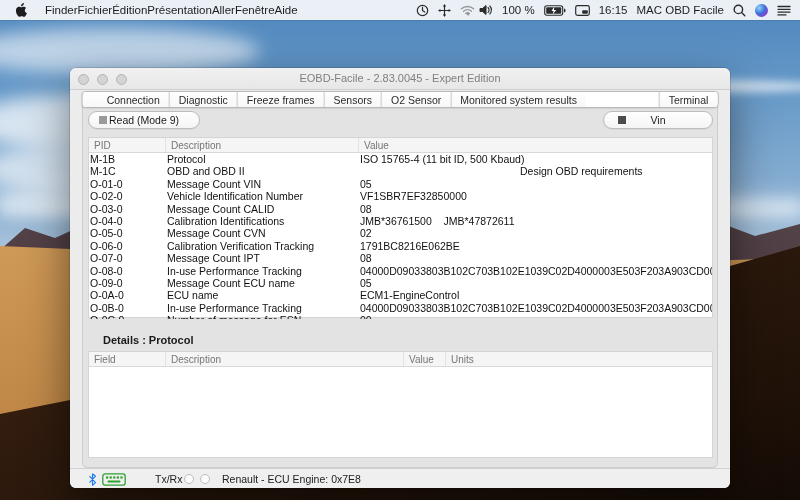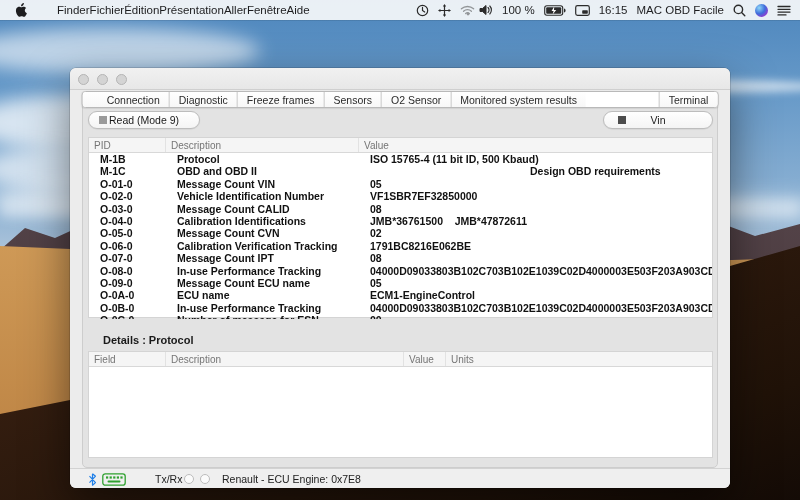--- a/index.html
+++ b/index.html
@@ -26,21 +26,21 @@
     background:linear-gradient(180deg,#e3b071 0%,#d09b58 45%,#b97f40 100%);
     clip-path:polygon(0 246px,140px 252px,320px 262px,540px 266px,800px 258px,800px 500px,0 500px); }
   .dune-dark { position:absolute; left:0; top:0; width:100%; height:100%;
     background:linear-gradient(160deg,#53301a 0%,#3a2112 40%,#201208 85%,#140b06 100%);
     clip-path:polygon(800px 246px,730px 266px,520px 318px,300px 368px,70px 400px,0 414px,0 500px,800px 500px); }
 
   
   .menubar { position:absolute; left:0; top:0; width:800px; height:20px; z-index:40;
     background:rgba(247,248,250,.92); display:flex; align-items:center; justify-content:space-between;
     font-size:11.5px; color:#1d1d1f; box-shadow:0 .5px 0 rgba(0,0,0,.18); }
-  .mb-left { display:flex; align-items:center; gap:16px; padding-left:10px; }
+  .mb-left { display:flex; align-items:center; gap:4px; padding-left:10px; }
   .apple { width:22px; display:flex; justify-content:center; }
   .menu-item { padding:0 9px; white-space:nowrap; }
   .mb-right { display:flex; align-items:center; gap:9px; padding-right:9px; }
   .mb-right .txt { white-space:nowrap; }
   .sicon { display:flex; align-items:center; }
   .siri-orb { width:13px; height:13px; border-radius:50%;
     background:radial-gradient(circle at 32% 30%, #8fd7f7 0%, #3f6fdb 45%, #8a3fd1 75%, #d64bb0 100%); }
 
   
   .window { position:absolute; left:70px; top:68px; width:660px; height:420px; z-index:20;
@@ -86,21 +86,21 @@
   .th:last-child { border-right:none; }
   .col-a { width:77px; flex:none; }
   .col-b { width:193px; flex:none; }
   .col-c { flex:1; }
   .d-col-a { width:77px; flex:none; }
   .d-col-b { width:238px; flex:none; }
   .d-col-c { width:42px; flex:none; }
   .d-col-d { flex:1; }
   .tbody { height:166px; overflow:hidden; }
   .trow { display:flex; height:12.4px; font-size:10.5px; color:#111; }
-  .td { padding-left:11px; white-space:pre; overflow:hidden;font-weight:bold; }
+  .td { padding-left:1px; white-space:pre; overflow:hidden; }
 
   .details-title { position:absolute; left:33px; top:266px; font-size:11px; font-weight:700; color:#1a1a1a; }
 
   
   .statusbar { position:absolute; left:0; top:400px; width:100%; height:35px;
     background:#efefef; border-top:1px solid #d2d2d2; font-size:10.5px; color:#222;text-align:center; }
   .sb-item { position:absolute; top:0; height:20px; display:flex; align-items:center; }
   .led { width:10px; height:10px; border-radius:50%; background:#fbfbfb; border:1px solid #bcbcbc; }
 </style>
 </head>
@@ -191,20 +191,21 @@
     </div>
   </div>
 
   <div class="window">
     <div class="titlebar">
       <div class="lights">
         <span class="light"></span>
         <span class="light"></span>
         <span class="light"></span>
       </div>
+      <div class="win-title">EOBD-Facile - 2.83.0045 - Expert Edition</div>
     </div>
 
     <div class="panel"></div>
 
     <div class="tabs">
         <span class="tab">
           <span>Connection</span>
         </span>
         <span class="tab">
           <span>Diagnostic</span>

